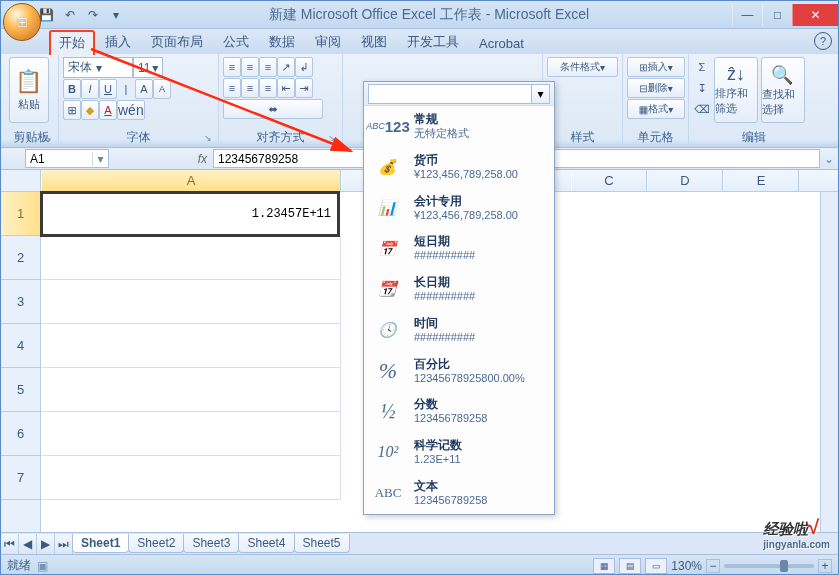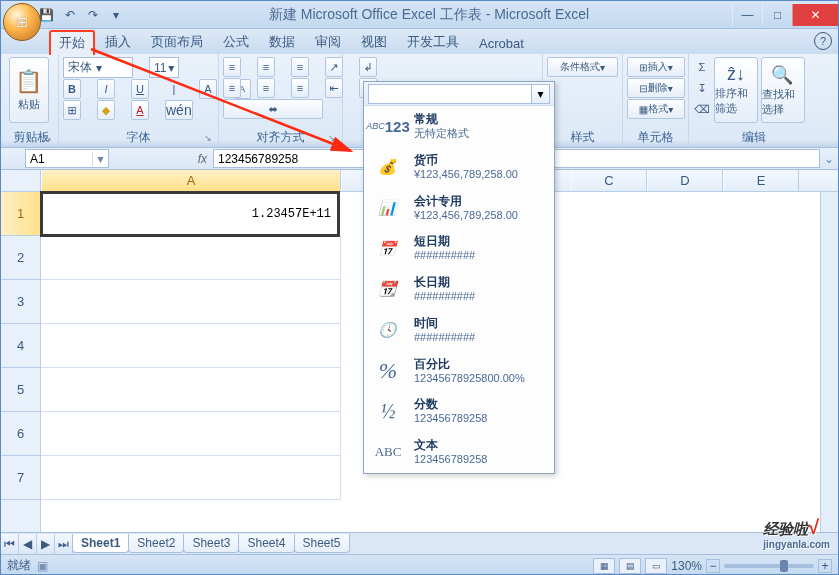--- a/index.html
+++ b/index.html
@@ -17,21 +17,21 @@
 .tabsrow { height: 25px; background: linear-gradient(#dce8f7,#cadcf0); display:flex; align-items:flex-end; padding-left:48px; font-size:13px; color:#3b5a82; position:relative; z-index:2;}
 .tab { padding: 4px 10px 3px; cursor:default; }
 .tab.active { background: #e9eff7; border: 2px solid #ff3d1f; border-bottom:none; border-radius:3px 3px 0 0; color:#3b5a82; margin-bottom:-1px; padding:2px 8px 3px;}
 .help-btn { position:absolute; right:6px; top:3px; width:18px; height:18px; border:1px solid #3b5a82; border-radius:50%; color:#3b5a82; font-size:11px; display:flex; align-items:center; justify-content:center;}
 
 .ribbon { height: 94px; background: linear-gradient(#eaf1fa,#dde9f7 92%, #c2d5ec); display:flex; border-bottom:1px solid #a6bfde; font-size:11px; color:#3b5a82; padding-left:4px;}
 .group { border-right:1px solid #c7d8ee; padding: 3px 4px 0; display:flex; flex-direction:column; position:relative;}
 .group-body { flex:1; display:flex; gap:3px;}
 .group-label { text-align:center; color:#3b6494; padding-bottom:1px; font-size:12px;}
 .vstack { display:flex; flex-direction:column; gap:1px;}
-.hstack { display:flex; gap:16px; align-items:center;}
+.hstack { display:flex; gap:0; align-items:center;}
 .rbtn { min-width:22px; height:22px; border:1px solid #b0c7e4; background:linear-gradient(#fdfeff,#e6eef9); border-radius:3px; display:flex; align-items:center; justify-content:center; font-size:11px; color:#3b5a82;}
 .rbtn.sm { min-width:18px; height:20px; border-radius:2px;}
 .rbtn.flat { border-color:transparent; background:transparent;}
 .paste-big { width:40px; height:66px; flex-direction:column; gap:2px;}
 .paste-big .ic { font-size:22px;}
 .combo { height:21px; border:1px solid #a6bfde; background:#fff; display:flex; align-items:center; padding:0 2px 0 4px; font-size:12px;}
 .combo .dd { width:14px; text-align:center; color:#3b5a82;}
 .font-name { width:70px;} .font-size { width:30px;}
 .bigv { width:44px; flex-direction:column; font-size:11px; gap:1px; height:66px;}
 .bigv .ic { font-size:18px;}
@@ -386,20 +386,27 @@
       </div>
   </div>
   <div class="nf-item">
     <div class="nf-icon" style="font-size:20px">½</div>
     <div class="nf-text">
         <span class="nf-title">分数</span>
         <span class="nf-sample">123456789258</span>
       </div>
   </div>
   <div class="nf-item">
+    <div class="nf-icon" style="font-size:16px">10²</div>
+    <div class="nf-text">
+        <span class="nf-title">科学记数</span>
+        <span class="nf-sample">1.23E+11</span>
+      </div>
+  </div>
+  <div class="nf-item">
     <div class="nf-icon" style="font-size:13px;font-style:normal">ABC</div>
     <div class="nf-text">
         <span class="nf-title">文本</span>
         <span class="nf-sample">123456789258</span>
       </div>
   </div>
 </div>
 
 <div class="watermark">
   <span>经验啦</span><span class="red">√</span>

